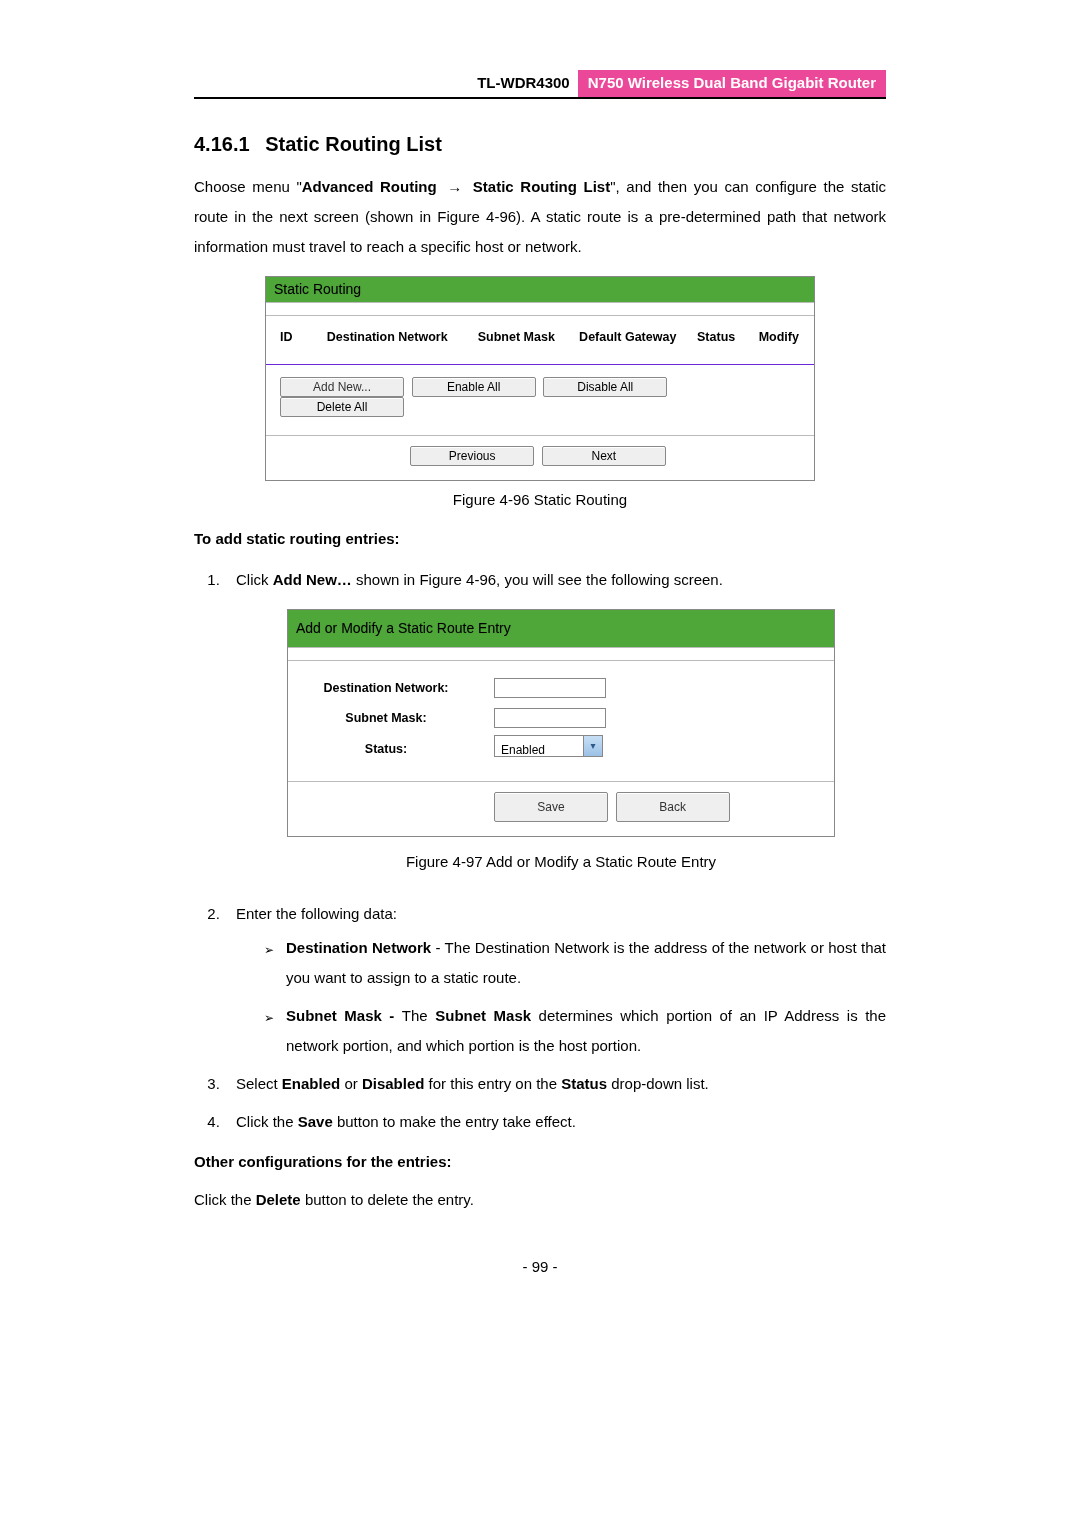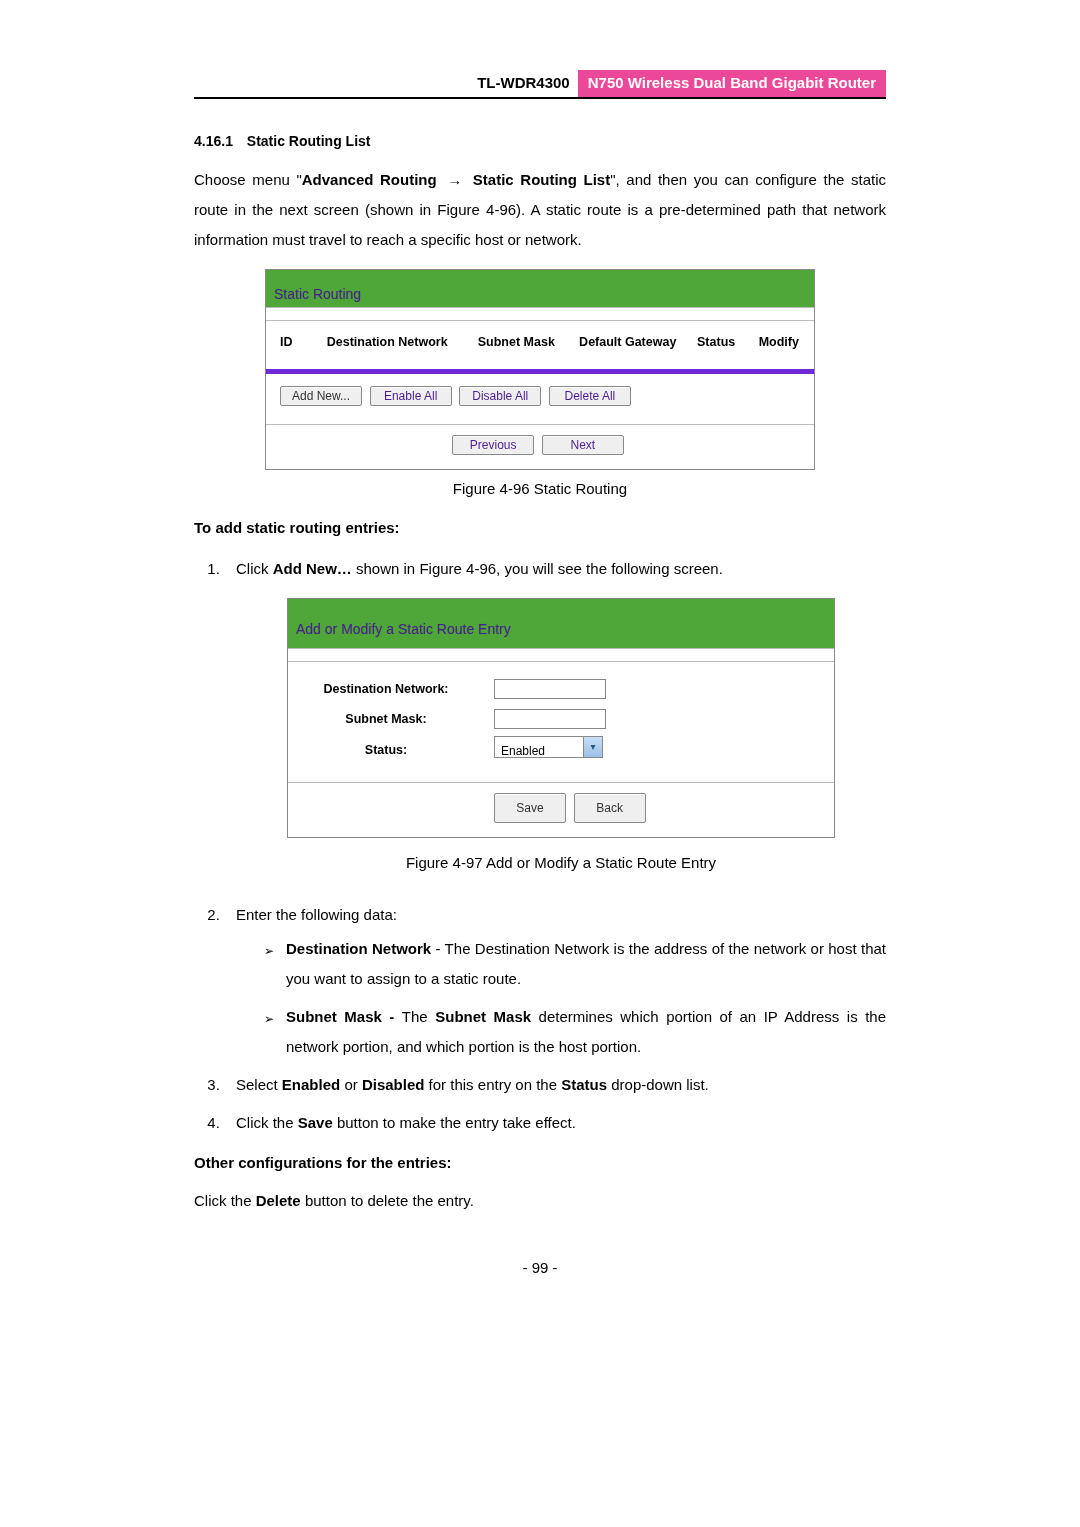--- a/index.html
+++ b/index.html
@@ -22,21 +22,21 @@
     font-weight: bold;
     padding: 4px 8px 6px 8px;
   }
   .doc-header .product {
     background: #ec4899;
     color: #fff;
     font-weight: bold;
     padding: 4px 10px 6px 10px;
   }
   h2.section-heading {
-    font-size: 14px;
+    font-size: 20px;
     margin: 34px 0 16px 0;
     font-weight: bold;
   }
   .heading-no { display: inline-block; margin-right: 10px; }
   .para {
     text-align: justify;
     line-height: 2.0;
     margin: 4px 0 14px 0;
   }
   .bold { font-weight: bold; }
@@ -86,61 +86,61 @@
   
   .figbox {
     margin: 14px auto 0 auto;
     border: 1.5px solid #888;
     background: #fff;
     font-size: 13px;
   }
   .fig96 { width: 548px; }
   .greenbar {
     background: #4fa73a;
-    color: #4c1d95;
-    padding: 16px 8px 5px 8px;
+    color: #000000;
+    padding: 4px 8px 5px 8px;
     font-size: 14px;
     font-weight: normal;
     text-shadow: 0 0 1px rgba(0,0,0,.2);
     border-bottom: 1px solid #bbb;
   }
   .spacer-strip { height: 12px; border-bottom: 1px solid #bbb; }
   .routing-head {
     display: flex;
     padding: 14px 14px 20px 14px;
-    border-bottom: 5px solid #6d28d9;
+    border-bottom: 1px solid #6d28d9;
     column-gap: 12px;
     font-weight: bold;
     font-size: 12.5px;
   }
   .routing-head span:nth-child(1){ width: 42px; }
   .routing-head span:nth-child(2){ width: 168px; }
   .routing-head span:nth-child(3){ width: 108px; }
   .routing-head span:nth-child(4){ width: 128px; }
   .routing-head span:nth-child(5){ width: 60px; }
   .routing-head span:nth-child(6){ width: 50px; }
 
   .btnrow {
     padding: 10px 14px 14px 14px;
   }
   .btnrow.center { text-align: center; }
   .winbtn {
     display: inline-block;
     min-width: 80px;
-    padding: 2px 0;
+    padding: 2px 21px;
     font-size: 12px;
     background: #efefef;
     border: 1px solid #888;
     border-radius: 2px;
     text-align: center;
     color: #333;
     margin-right: 4px;
     box-shadow: inset 0 1px 0 #fff;
   }
-  .winbtn.disabled { color: #4c1d95; }
+  .winbtn.disabled { color: #000000; }
   .btnrow-top {
     border-bottom: 1px solid #bbb;
     padding: 12px 14px 18px 14px;
   }
 
   
   .fig97 { width: 546px; }
   .form97 {
     padding: 12px 0 16px 0;
     border-bottom: 1px solid #bbb;

